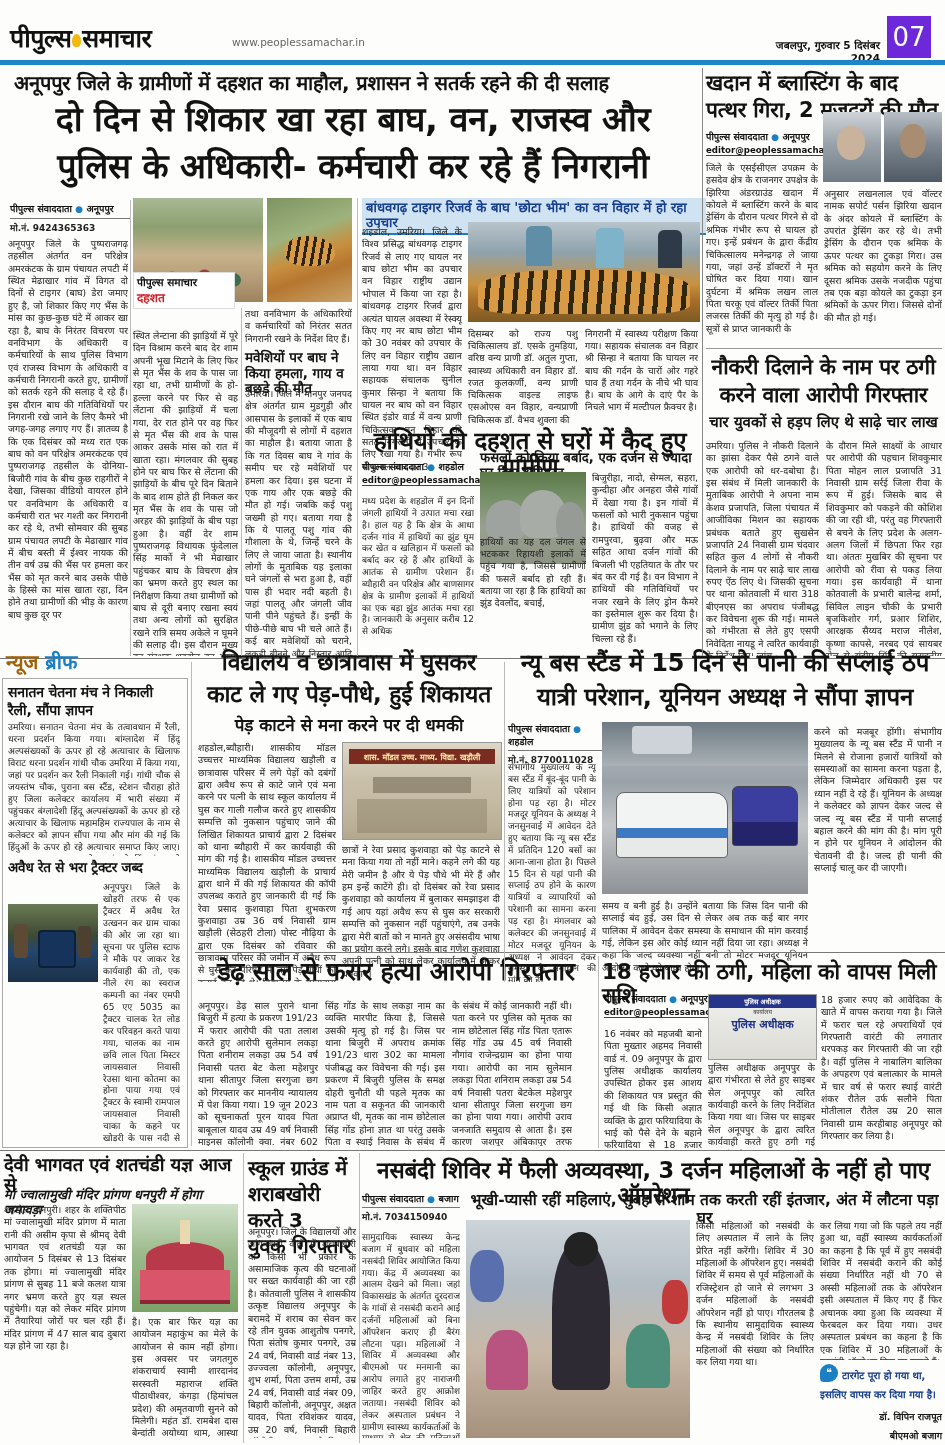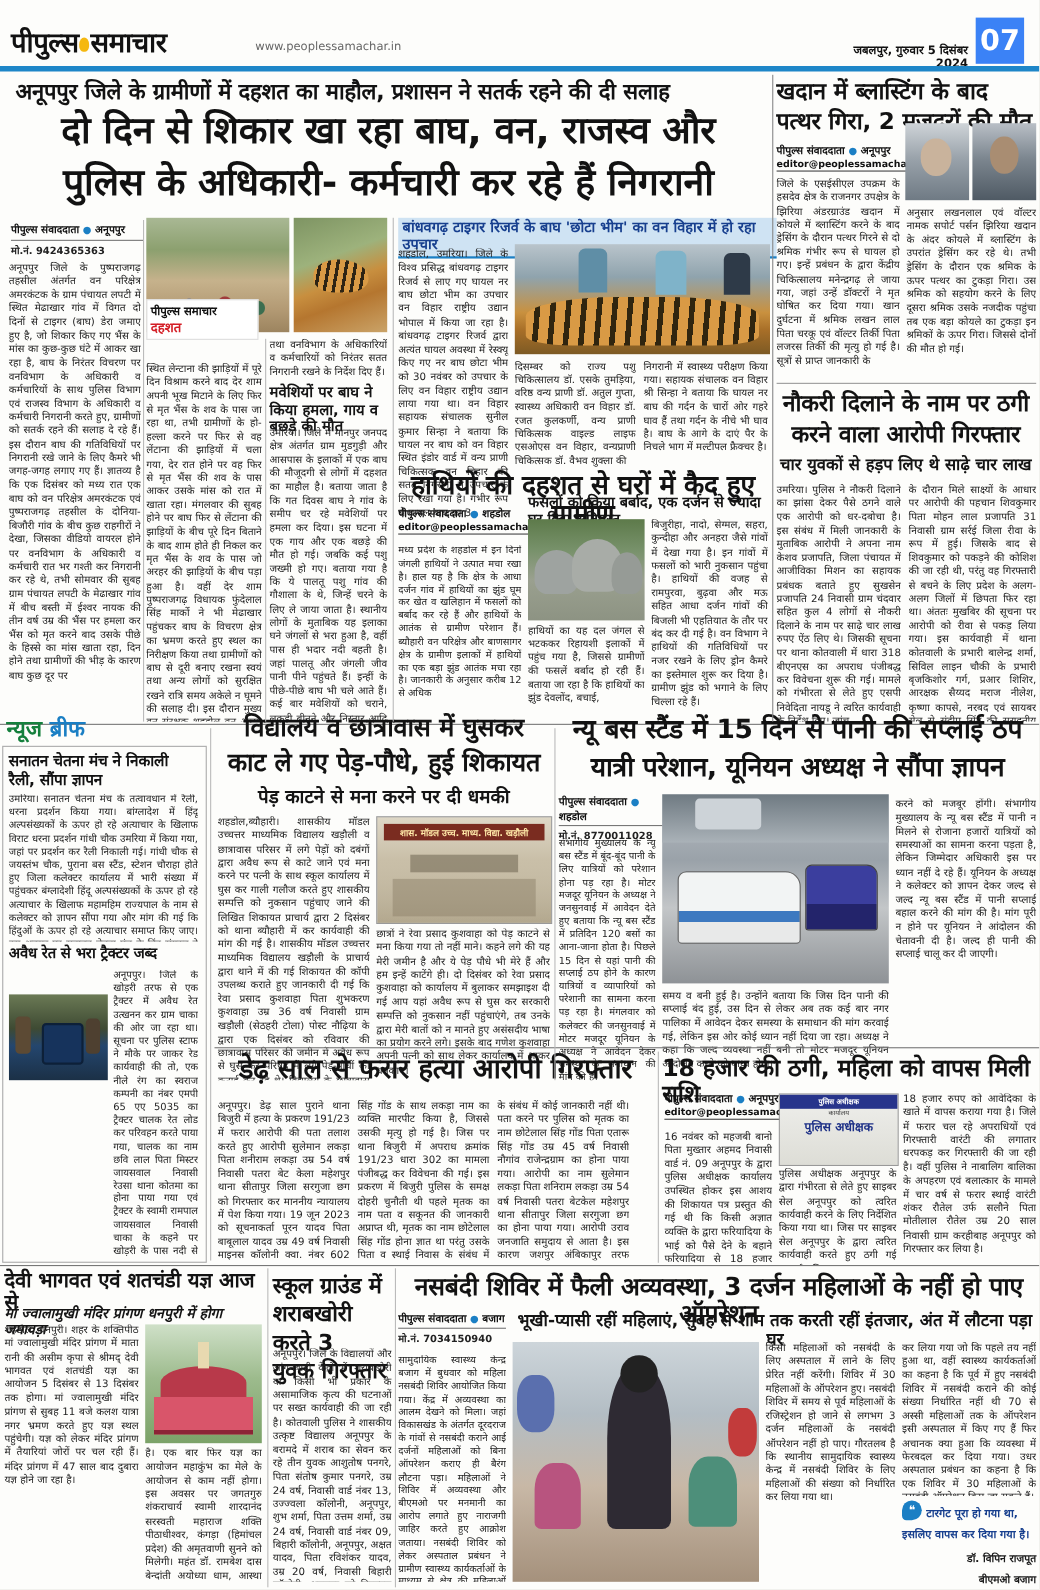--- a/index.html
+++ b/index.html
@@ -23,21 +23,21 @@
 <body>
 
 <div class="page">
 
   <div class="abs" style="left:0;top:0;width:945px;height:60px;">
     <div class="abs" style="left:10px;top:20px;font-size:25px;font-weight:700;color:#111;letter-spacing:-0.5px;">
       <span>पीपुल्स</span><span class="abs" style="position:static;display:inline-block;width:9px;height:13px;background:#f5b810;border-radius:50% 50% 40% 40%;margin:0 1px;"></span><span>समाचार</span>
     </div>
     <div class="abs" style="left:232px;top:36px;font-size:10.5px;color:#666;">www.peoplessamachar.in</div>
     <div class="abs" style="left:760px;top:38px;width:120px;text-align:right;font-size:10.5px;font-weight:700;color:#111;">जबलपुर, गुरुवार 5 दिसंबर 2024</div>
-    <div class="abs center" style="left:887px;top:16px;width:44px;height:42px;background:#3b82f6;color:#fff;font-size:26px;font-weight:700;line-height:42px;">07</div>
+    <div class="abs center" style="left:887px;top:16px;width:44px;height:42px;background:#6d28d9;color:#fff;font-size:26px;font-weight:400;line-height:42px;">07</div>
     <div class="abs" style="left:0;top:60px;width:945px;height:5px;background:#1e86c8;"></div>
   </div>
 
   <div>
     <div class="abs hl" style="left:14px;top:72px;width:682px;font-size:20px;">अनूपपुर जिले के ग्रामीणों में दहशत का माहौल, प्रशासन ने सतर्क रहने की दी सलाह</div>
     <div class="abs hl center" style="left:8px;top:101px;width:690px;font-size:34px;">दो दिन से शिकार खा रहा बाघ, वन, राजस्व और</div>
     <div class="abs hl center" style="left:8px;top:148px;width:690px;font-size:34px;">पुलिस के अधिकारी- कर्मचारी कर रहे हैं निगरानी</div>
 
     <div class="abs byline" style="left:10px;top:202px;width:120px;">
       <span>पीपुल्स संवाददाता</span> <span class="dot">●</span> <span>अनूपपुर</span>
@@ -81,21 +81,21 @@
       <span>पीपुल्स संवाददाता</span> <span class="dot">●</span> <span>शहडोल</span>
       <div class="email" style="margin-top:2px;">editor@peoplessamachar.co.in</div>
     </div>
     <div class="abs subhead" style="left:480px;top:450px;width:218px;font-size:13.2px;">फसलों को किया बर्बाद, एक दर्जन से ज्यादा घर किए क्षतिग्रस्त</div>
     <div class="abs body-txt" style="left:362px;top:496px;width:112px;height:160px;font-size:8.9px;">मध्य प्रदेश के शहडोल में इन दिनों जंगली हाथियों ने उत्पात मचा रखा है। हाल यह है कि क्षेत्र के आधा दर्जन गांव में हाथियों का झुंड घूम कर खेत व खलिहान में फसलों को बर्बाद कर रहे हैं और हाथियों के आतंक से ग्रामीण परेशान हैं। ब्यौहारी वन परिक्षेत्र और बाणसागर क्षेत्र के ग्रामीण इलाकों में हाथियों का एक बड़ा झुंड आतंक मचा रहा है। जानकारी के अनुसार करीब 12 से अधिक</div>
     <div class="ph" style="left:480px;top:472px;width:106px;height:92px;background:linear-gradient(180deg,#5d7a4a 0%,#77916a 30%,#9aa08f 60%,#8d9383 100%);">
       <div class="abs" style="left:6px;top:28px;width:40px;height:40px;background:#9ea3a0;border-radius:50% 50% 30% 30%;"></div>
       <div class="abs" style="left:40px;top:18px;width:46px;height:48px;background:#a8aca7;border-radius:50% 50% 30% 30%;"></div>
       <div class="abs" style="left:76px;top:30px;width:28px;height:38px;background:#969b96;border-radius:50% 50% 30% 30%;"></div>
     </div>
-    <div class="abs capt" style="left:480px;top:568px;width:106px;height:88px;">हाथियों का यह दल जंगल से भटककर रिहायशी इलाकों में पहुंच गया है, जिससे ग्रामीणों की फसलें बर्बाद हो रही हैं। बताया जा रहा है कि हाथियों का झुंड देवलोंद, बचाई,</div>
+    <div class="abs capt" style="left:480px;top:536px;width:106px;height:88px;">हाथियों का यह दल जंगल से भटककर रिहायशी इलाकों में पहुंच गया है, जिससे ग्रामीणों की फसलें बर्बाद हो रही हैं। बताया जा रहा है कि हाथियों का झुंड देवलोंद, बचाई,</div>
     <div class="abs body-txt" style="left:592px;top:472px;width:106px;height:184px;">बिजुरीहा, नादो, सेग्मल, सहरा, कुन्दीहा और अनहरा जैसे गांवों में देखा गया है। इन गांवों में फसलों को भारी नुकसान पहुंचा है। हाथियों की वजह से रामपुरवा, बुढ़वा और मऊ सहित आधा दर्जन गांवों की बिजली भी एहतियात के तौर पर बंद कर दी गई है। वन विभाग ने हाथियों की गतिविधियों पर नजर रखने के लिए ड्रोन कैमरे का इस्तेमाल शुरू कर दिया है। ग्रामीण झुंड को भगाने के लिए चिल्ला रहे हैं।</div>
   </div>
 
   <div>
     <div class="abs hl" style="left:706px;top:72px;width:236px;font-size:21px;">खदान में ब्लास्टिंग के बाद</div>
     <div class="abs hl" style="left:706px;top:99px;width:236px;font-size:21px;">पत्थर गिरा, 2 मजदूरों की मौत</div>
     <div class="abs byline" style="left:706px;top:130px;width:150px;">
       <span>पीपुल्स संवाददाता</span> <span class="dot">●</span> <span>अनूपपुर</span>
       <div class="email" style="margin-top:2px;">editor@peoplessamachar.co.in</div>
     </div>
@@ -115,21 +115,21 @@
     <div class="abs hl center" style="left:702px;top:384px;width:243px;font-size:21px;">करने वाला आरोपी गिरफ्तार</div>
     <div class="abs subhead center" style="left:702px;top:414px;width:243px;font-size:15px;">चार युवकों से हड़प लिए थे साढ़े चार लाख</div>
     <div class="abs body-txt" style="left:706px;top:440px;width:113px;height:216px;">उमरिया। पुलिस ने नौकरी दिलाने का झांसा देकर पैसे ठगने वाले एक आरोपी को धर-दबोचा है। इस संबंध में मिली जानकारी के मुताबिक आरोपी ने अपना नाम केशव प्रजापति, जिला पंचायत में आजीविका मिशन का सहायक प्रबंधक बताते हुए सुखसेन प्रजापति 24 निवासी ग्राम चंदवार सहित कुल 4 लोगों से नौकरी दिलाने के नाम पर साढ़े चार लाख रुपए ऐंठ लिए थे। जिसकी सूचना पर थाना कोतवाली में धारा 318 बीएनएस का अपराध पंजीबद्ध कर विवेचना शुरू की गई। मामले को गंभीरता से लेते हुए एसपी निवेदिता नायडू ने त्वरित कार्यवाही के निर्देश दिए। जांच</div>
     <div class="abs body-txt" style="left:826px;top:440px;width:116px;height:216px;">के दौरान मिले साक्ष्यों के आधार पर आरोपी की पहचान शिवकुमार पिता मोहन लाल प्रजापति 31 निवासी ग्राम सर्रई जिला रीवा के रूप में हुई। जिसके बाद से शिवकुमार को पकड़ने की कोशिश की जा रही थी, परंतु वह गिरफ्तारी से बचने के लिए प्रदेश के अलग-अलग जिलों में छिपता फिर रहा था। अंततः मुखबिर की सूचना पर आरोपी को रीवा से पकड़ लिया गया। इस कार्यवाही में थाना कोतवाली के प्रभारी बालेन्द्र शर्मा, सिविल लाइन चौकी के प्रभारी बृजकिशोर गर्ग, प्रआर शिशिर, आरक्षक सैय्यद मराज नीलेश, कृष्णा कापसे, नरबद एवं सायबर सेल से संदीप सिंह की सराहनीय थी।</div>
   </div>
 
   <div class="hline" style="left:0;top:658px;width:945px;background:#777;"></div>
 
   <div>
     <div class="abs" style="left:6px;top:648px;font-size:20px;font-weight:700;">
-      <span style="color:#15803d;font-family:Liberation Serif, serif;">न्यूज</span>
+      <span style="color:#a16207;font-family:Liberation Serif, serif;">न्यूज</span>
       <span style="color:#1b7fc4;">ब्रीफ</span>
     </div>
     <div class="abs" style="left:2px;top:678px;width:184px;height:468px;border:1px solid #aaa;"></div>
     <div class="abs hl" style="left:8px;top:684px;width:172px;font-size:14px;line-height:1.25;">
       <span>सनातन चेतना मंच ने निकाली</span><br><span>रैली, सौंपा ज्ञापन</span>
     </div>
     <div class="abs body-txt" style="left:8px;top:722px;width:172px;height:134px;font-size:9px;">उमरिया। सनातन चेतना मंच के तत्वावधान में रैली, धरना प्रदर्शन किया गया। बांग्लादेश में हिंदू अल्पसंख्यकों के ऊपर हो रहे अत्याचार के खिलाफ विराट धरना प्रदर्शन गांधी चौक उमरिया में किया गया, जहां पर प्रदर्शन कर रैली निकाली गई। गांधी चौक से जयस्तंभ चौक, पुराना बस स्टैंड, स्टेशन चौराहा होते हुए जिला कलेक्टर कार्यालय में भारी संख्या में पहुंचकर बंग्लादेशी हिंदू अल्पसंख्यकों के ऊपर हो रहे अत्याचार के खिलाफ महामहिम राज्यपाल के नाम से कलेक्टर को ज्ञापन सौंपा गया और मांग की गई कि हिंदुओं के ऊपर हो रहे अत्याचार समाप्त किए जाए। इस अवसर पर सनातन चेतना मंच के हिंदू संगठन ने तत्काल कार्यवाही किए जाने के लिए प्रदर्शन किया गया।</div>
     <div class="abs hl" style="left:8px;top:860px;width:172px;font-size:13.5px;">अवैध रेत से भरा ट्रैक्टर जब्द</div>
     <div class="abs" style="left:8px;top:882px;width:172px;height:260px;overflow:hidden;">
       <div class="ph" style="position:relative;float:left;width:90px;height:78px;margin:22px 5px 2px 0;background:linear-gradient(180deg,#6b7a55 0%,#3e4a33 40%,#24466e 60%,#1b3046 100%);">

